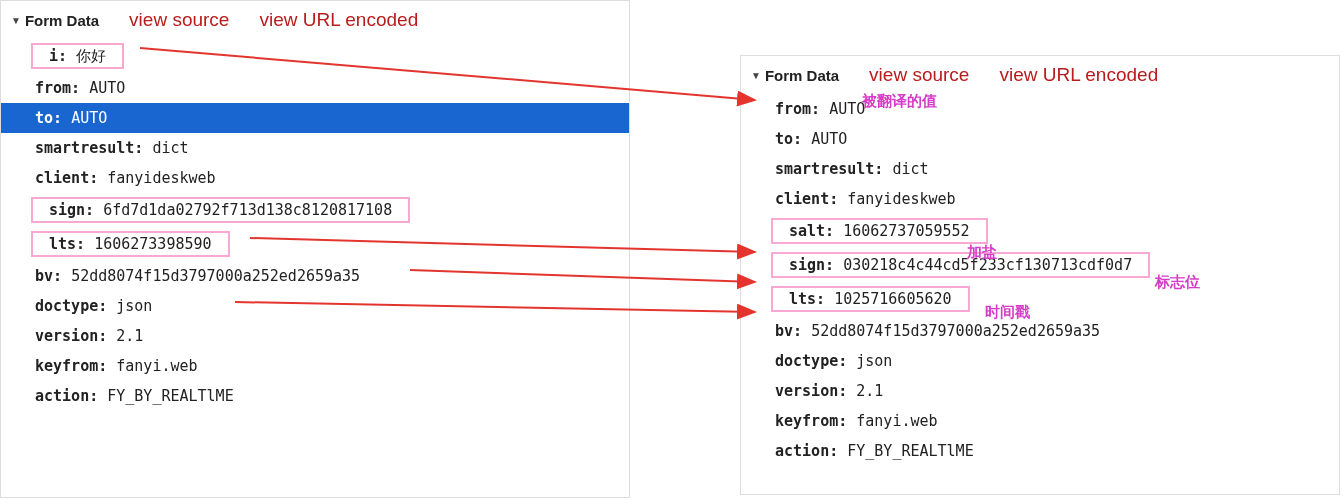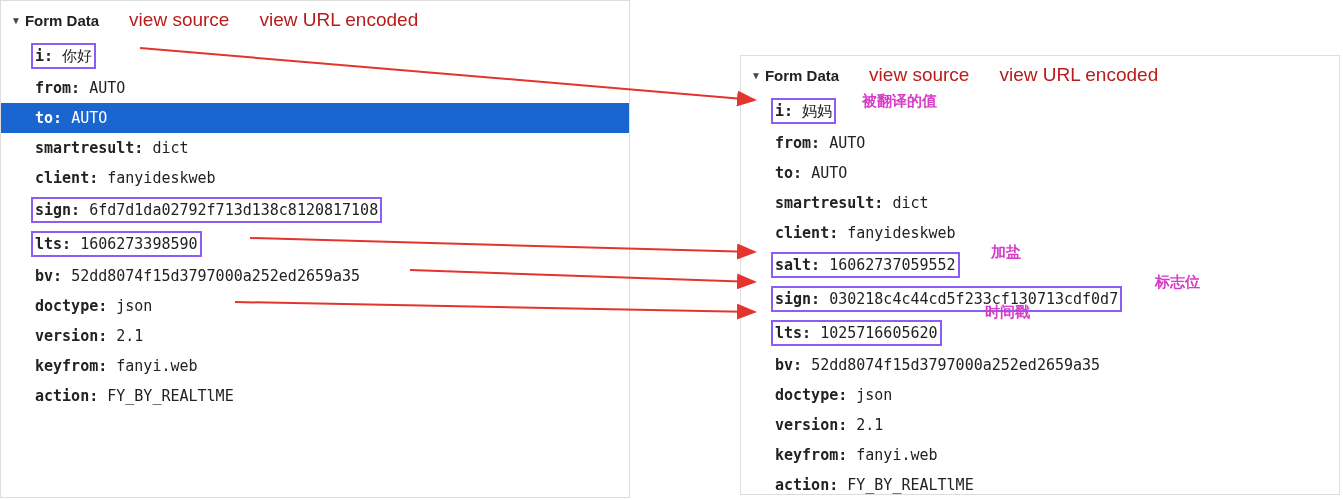--- a/index.html
+++ b/index.html
@@ -77,22 +77,22 @@
     background: #1a66d1;
     color: #fff;
     margin-left: -28px;
     padding-left: 34px;
   }
   .row.selected .key, .row.selected .val {
     color: #fff;
   }
   .boxed .inner {
     display: inline-block;
-    border: 2px solid #8b5cf6;
-    padding: 0 2px;
+    border: 2px solid #f9a8d4;
+    padding: 0 16px;
     margin-left: -4px;
   }
   .annot {
     position: absolute;
     color: #d63cc7;
     font-family: "Microsoft YaHei", Arial, sans-serif;
     font-size: 15px;
     white-space: nowrap;
     font-weight: bold;
   }
@@ -136,38 +136,37 @@
 <div class="panel panel-right">
   <div class="header">
     <span class="title">
       <span class="tri">▼</span>
       <span>Form Data</span>
     </span>
     <span class="link">view source</span>
     <span class="link">view URL encoded</span>
   </div>
   <div class="rows">
-    <div class="row boxed"><span class="inner"><span class="key">i:</span> <span class="val">妈妈</span></span></div>
     <div class="row"><span class="key">from:</span> <span class="val">AUTO</span></div>
     <div class="row"><span class="key">to:</span> <span class="val">AUTO</span></div>
     <div class="row"><span class="key">smartresult:</span> <span class="val">dict</span></div>
     <div class="row"><span class="key">client:</span> <span class="val">fanyideskweb</span></div>
     <div class="row boxed"><span class="inner"><span class="key">salt:</span> <span class="val">16062737059552</span></span></div>
     <div class="row boxed"><span class="inner"><span class="key">sign:</span> <span class="val">030218c4c44cd5f233cf130713cdf0d7</span></span></div>
     <div class="row boxed"><span class="inner"><span class="key">lts:</span> <span class="val">1025716605620</span></span></div>
     <div class="row"><span class="key">bv:</span> <span class="val">52dd8074f15d3797000a252ed2659a35</span></div>
     <div class="row"><span class="key">doctype:</span> <span class="val">json</span></div>
     <div class="row"><span class="key">version:</span> <span class="val">2.1</span></div>
     <div class="row"><span class="key">keyfrom:</span> <span class="val">fanyi.web</span></div>
     <div class="row"><span class="key">action:</span> <span class="val">FY_BY_REALTlME</span></div>
   </div>
 </div>
 
 <div class="annot" style="left:862px; top:92px;">被翻译的值</div>
-<div class="annot" style="left:991px; top:243px;">加盐</div>
+<div class="annot" style="left:967px; top:243px;">加盐</div>
 <div class="annot" style="left:1110px; top:273px;margin-left:45px;">标志位</div>
 <div class="annot" style="left:985px; top:303px;">时间戳</div>
 
 <svg class="arrows">
   <defs>
     <marker id="ah" markerWidth="10" markerHeight="8" refX="9" refY="4" orient="auto">
       <path d="M0,0 L10,4 L0,8 Z" fill="#e3352e"></path>
     </marker>
   </defs>
 

